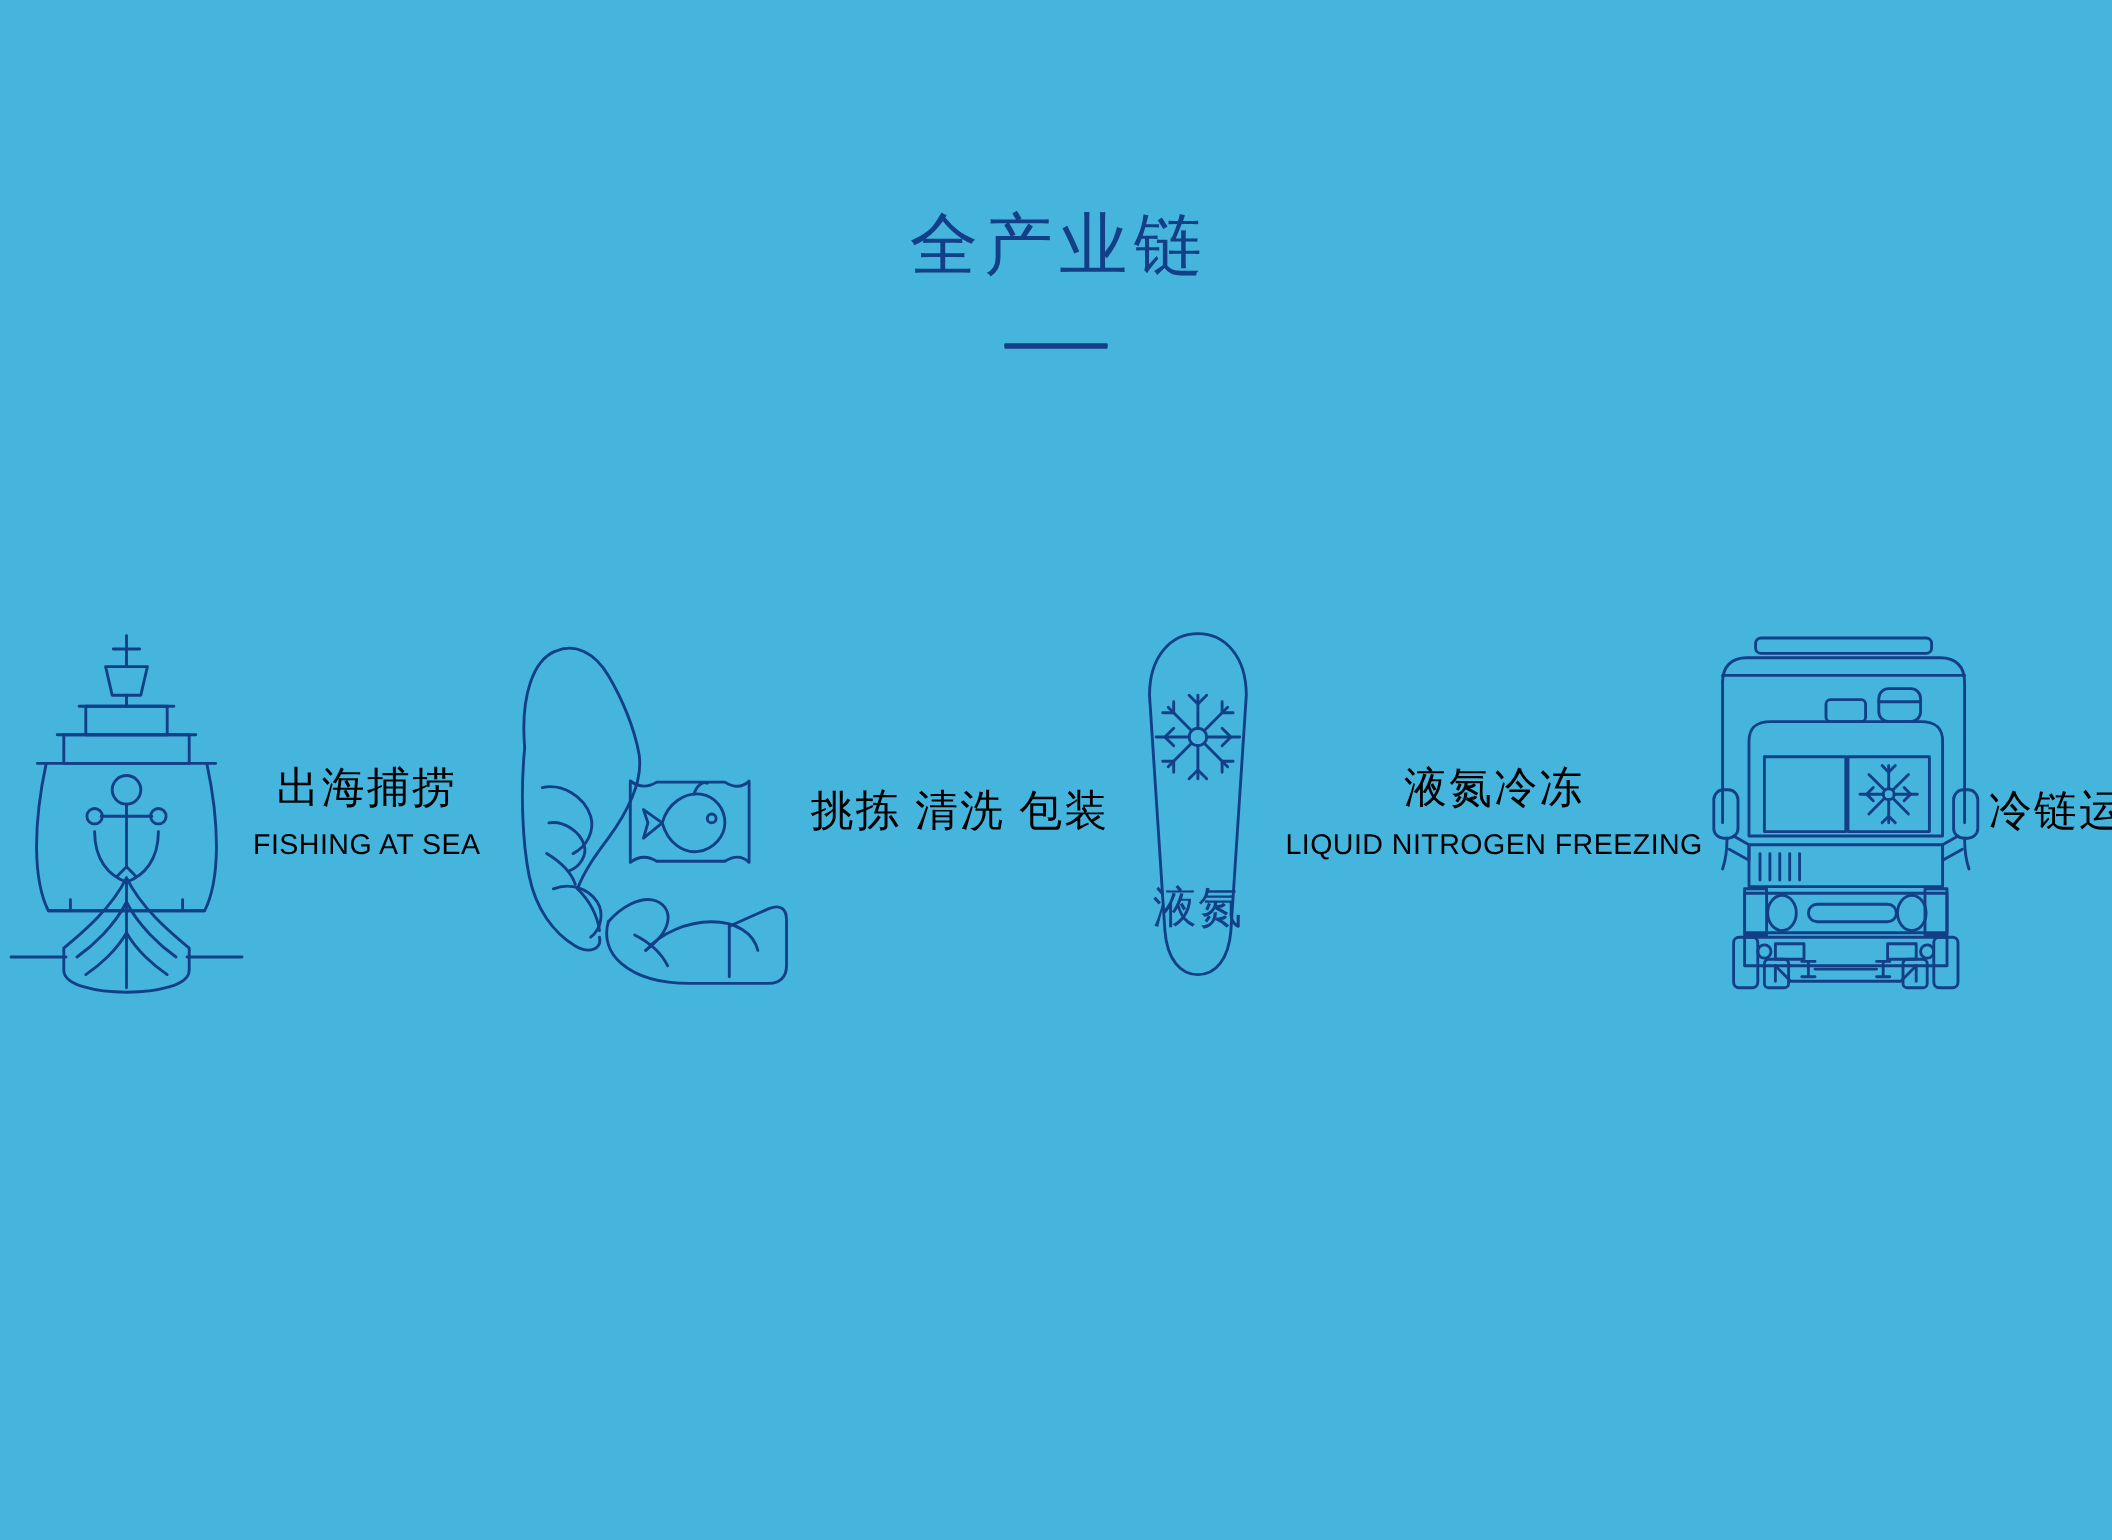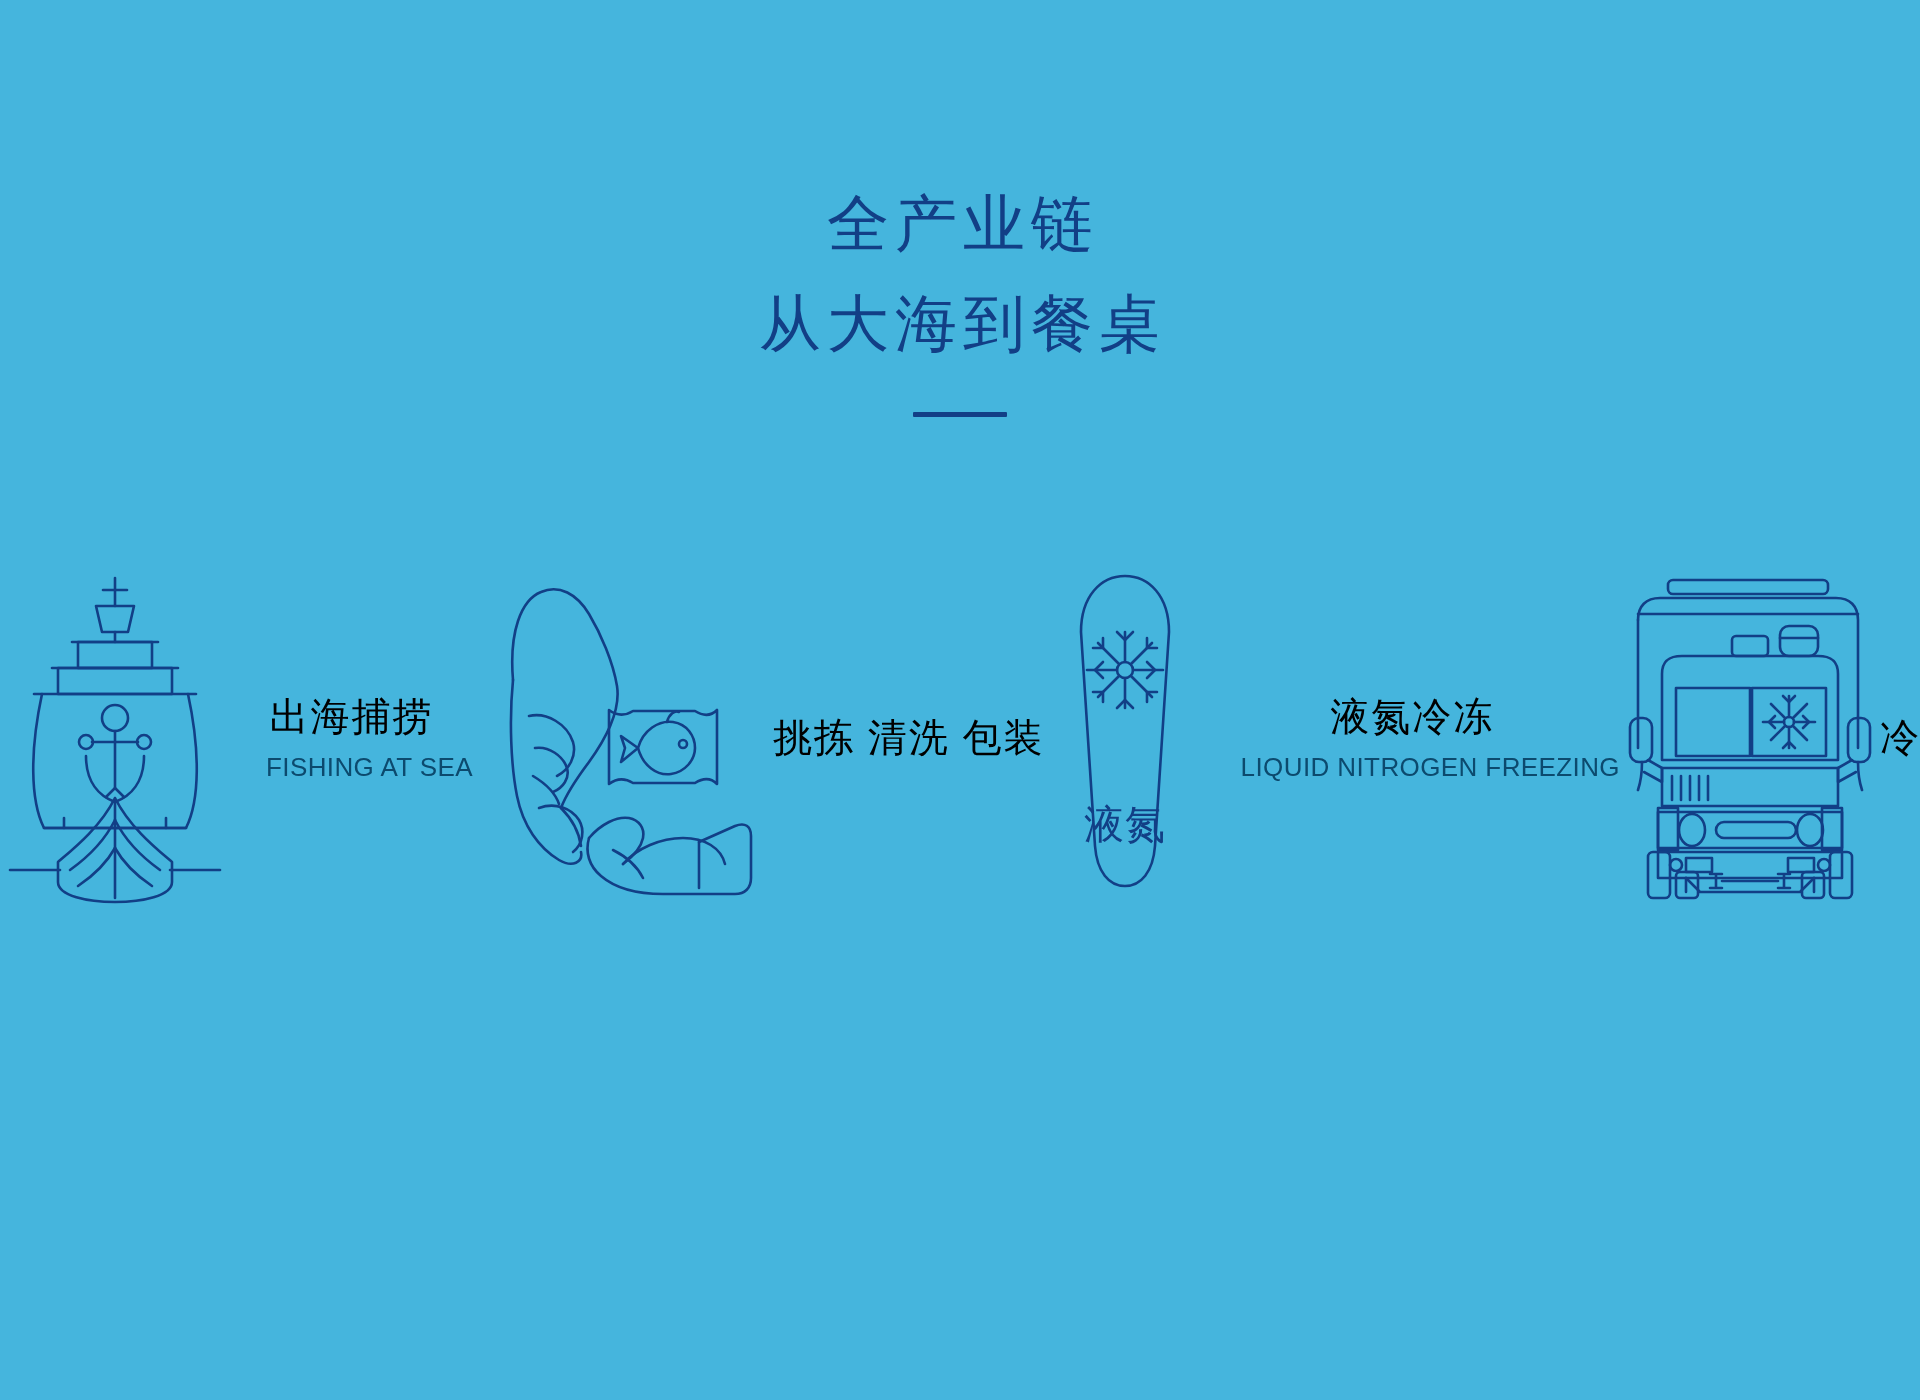--- a/index.html
+++ b/index.html
@@ -85,42 +85,40 @@
     text-align: center;
   }
   .label-cn {
     color: #000000;
     font-size: 39px;
     letter-spacing: 2px;
     line-height: 1.25;
     white-space: nowrap;
   }
   .label-en {
-    color: #0c4a6e;
+    color: #000000;
     font-size: 26px;
     letter-spacing: 0.4px;
     margin-top: 10px;
     white-space: nowrap;
-    margin-left: 36px;
   }
   .tank-text {
     font-size: 40px;
     fill: #123f86;
     font-family: "Liberation Sans", "DejaVu Sans", sans-serif;
     letter-spacing: 1px;
   }
 </style>
 </head>
 <body>
 
 <div class="page">
 
   <div class="header">
     <div class="headline headline-line-1">全产业链</div>
-    <div class="headline headline-line-2">从大海到餐桌</div>
     <div class="divider-wrap">
       <div class="divider"></div>
     </div>
   </div>
 
   <div class="steps">
 
     <div class="step">
       <div class="icon-box">
         <svg width="230" height="330" viewBox="0 0 230 330">

